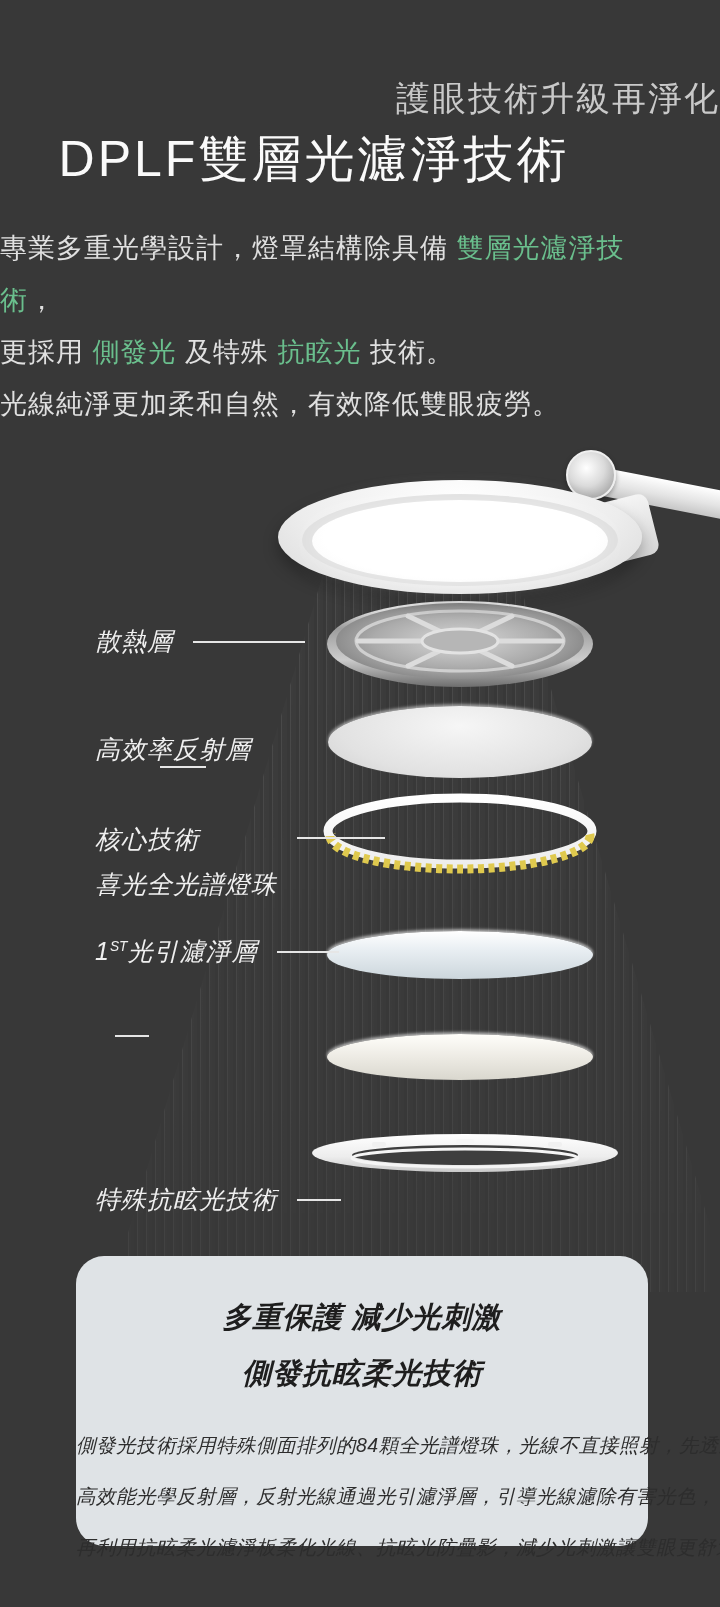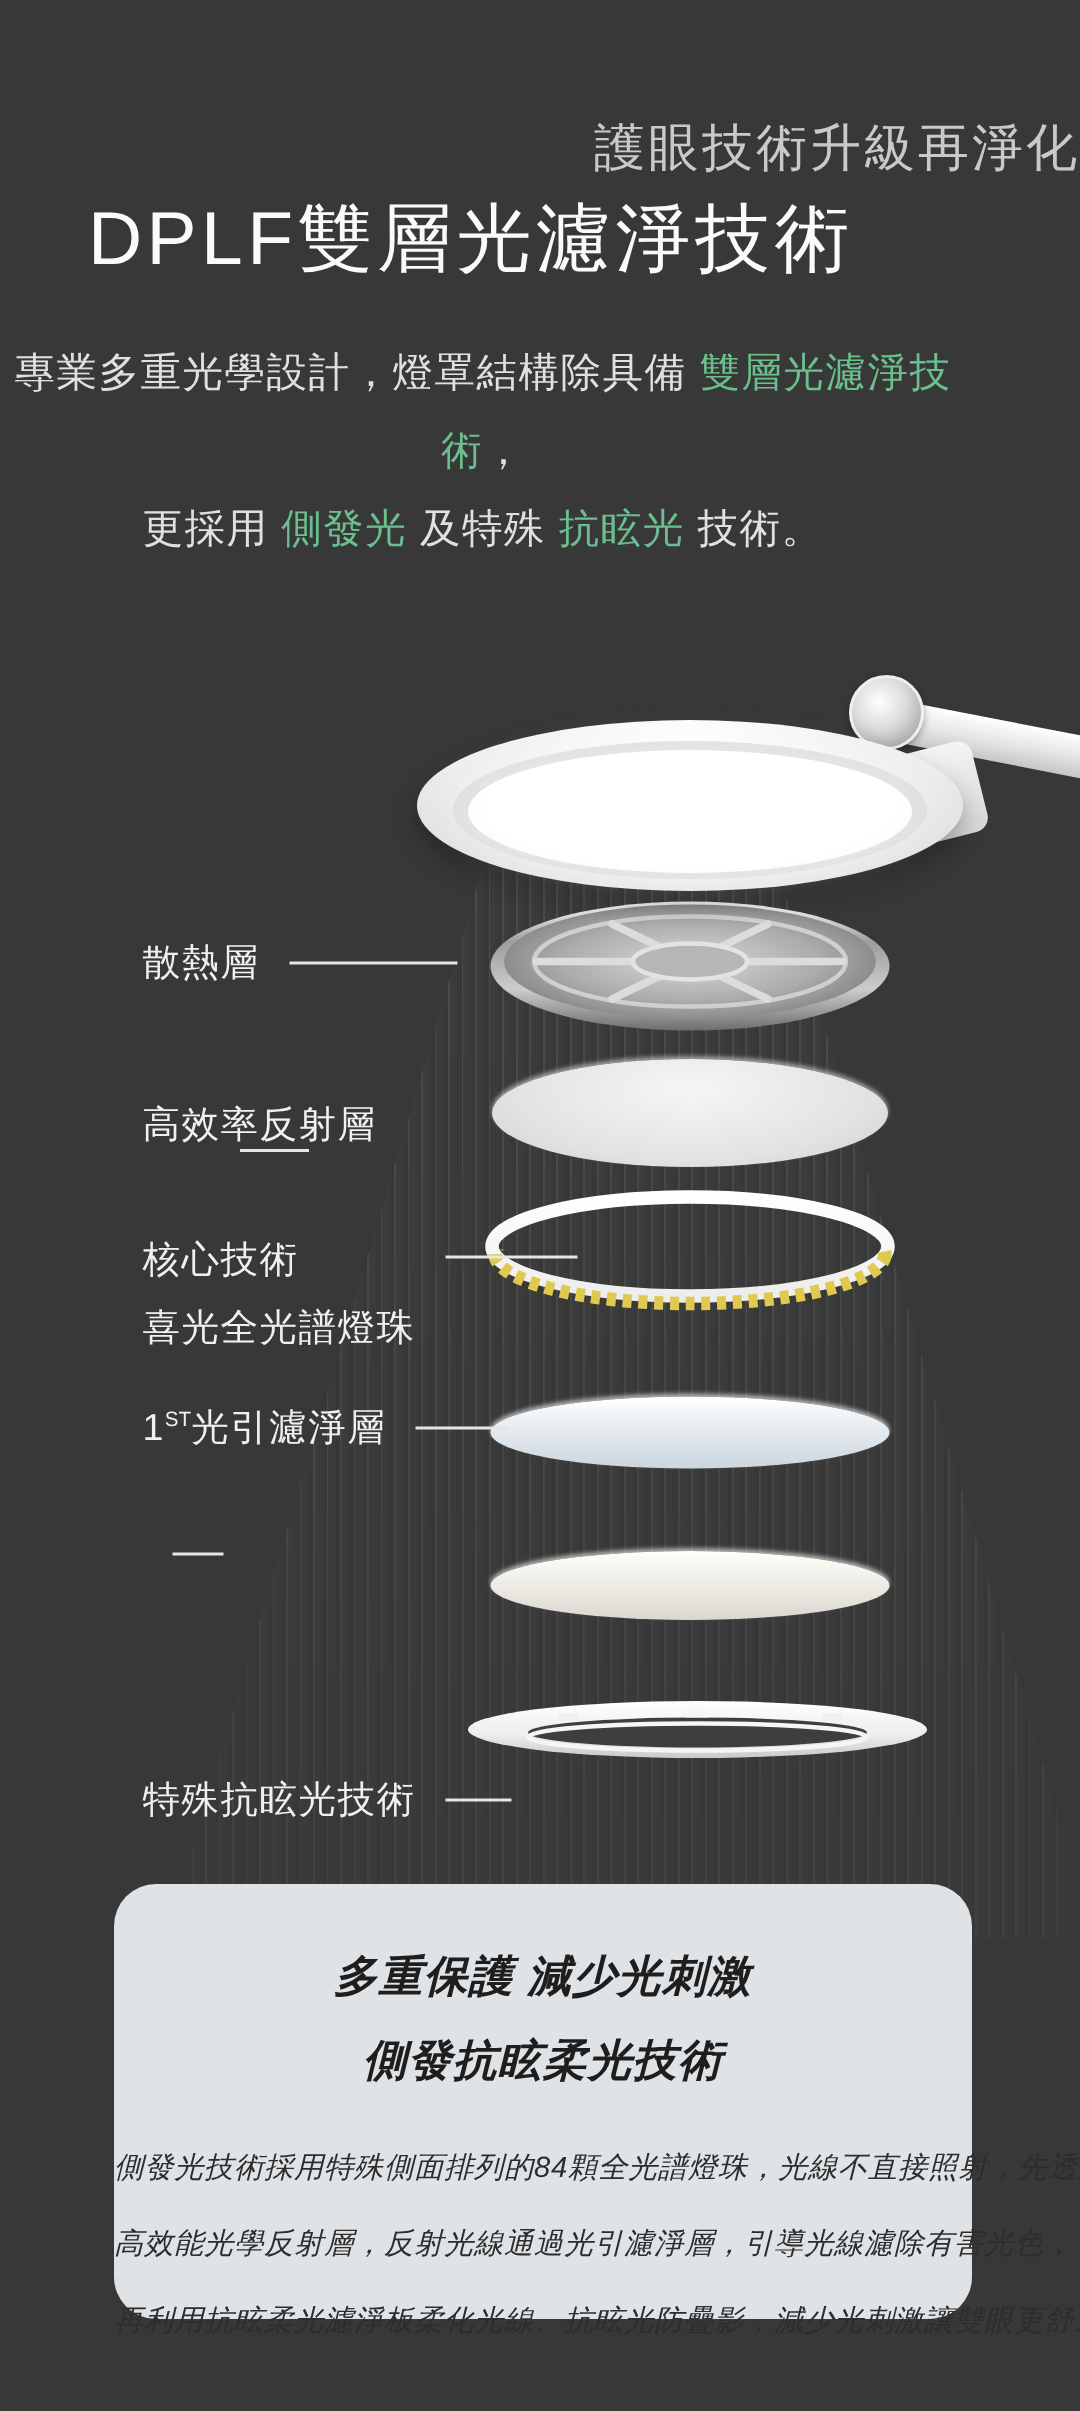--- a/index.html
+++ b/index.html
@@ -17,21 +17,21 @@
     text-align:right;font-size:34px;letter-spacing:2px;
     color:#c9c9c9;font-weight:400;
   }
   .title{
     position:absolute;top:126px;left:0;width:628px;
     text-align:center;font-size:50px;letter-spacing:3px;
     color:#fafafa;font-weight:400;
   }
 
   
-  .intro{position:absolute;top:222px;left:0;width:644px;text-align:center;color:#e0e0e0;}
+  .intro{position:absolute;top:222px;left:0;width:644px;text-align:left;color:#e0e0e0;}
   .intro .line{font-size:27px;letter-spacing:1px;line-height:52px;font-weight:300;}
   .intro .green{color:#6abf8d;}
 
   
   .cone{
     position:absolute;left:128px;top:562px;width:584px;height:730px;
     background:
       repeating-linear-gradient(90deg,
         rgba(255,255,255,0.11) 0 1px,
         rgba(160,160,160,0.05) 1px 3px,
@@ -87,21 +87,21 @@
     box-shadow:0 -2px 3px rgba(255,255,255,.6);z-index:2;
   }
   .filter2{
     position:absolute;left:327px;top:1034px;width:266px;height:46px;border-radius:50%;
     background:linear-gradient(180deg,#fffefa,#edebe4 50%,#d9d7ce);
     box-shadow:0 -2px 3px rgba(255,255,255,.6);z-index:2;
   }
 
   
   .lbl-row{
-    position:absolute;left:95px;display:flex;align-items:center;z-index:8;color:#f0f0f0;
+    position:absolute;left:95px;display:flex;align-items:center;z-index:8;color:#f0f0f0;font-style:italic;
   }
   .lbl{font-size:25px;font-weight:500;letter-spacing:1px;white-space:nowrap;}
   .lbl sup{font-size:0.55em;vertical-align:super;letter-spacing:0;}
   .lbl-2l{display:flex;flex-direction:column;gap:12px;}
   .lbl-line{height:2px;background:#e6e6e6;margin-left:20px;flex:none;}
   .lbl-row.two .lbl-line{align-self:flex-start;margin-top:14px;}
 
   
   .card{
     position:absolute;left:76px;top:1256px;width:572px;height:290px;border-radius:28px;
@@ -122,20 +122,21 @@
 <body>
 
 <div class="stage">
 
   <div class="subtitle">護眼技術升級再淨化</div>
   <div class="title">DPLF雙層光濾淨技術</div>
 
   <div class="intro">
     <div class="line"><span>專業多重光學設計，燈罩結構除具備 </span><span class="green">雙層光濾淨技術</span><span>，</span></div>
     <div class="line"><span>更採用 </span><span class="green">側發光</span><span> 及特殊 </span><span class="green">抗眩光</span><span> 技術。</span></div>
+    <div class="line">光線純淨更加柔和自然，有效降低雙眼疲勞。</div>
   </div>
 
   <div class="cone"></div>
 
   <div class="arm"></div>
   <div class="bracket"></div>
   <div class="knob"></div>
   <div class="head-outer"></div>
   <div class="head-mid"></div>
   <div class="head-face"></div>

